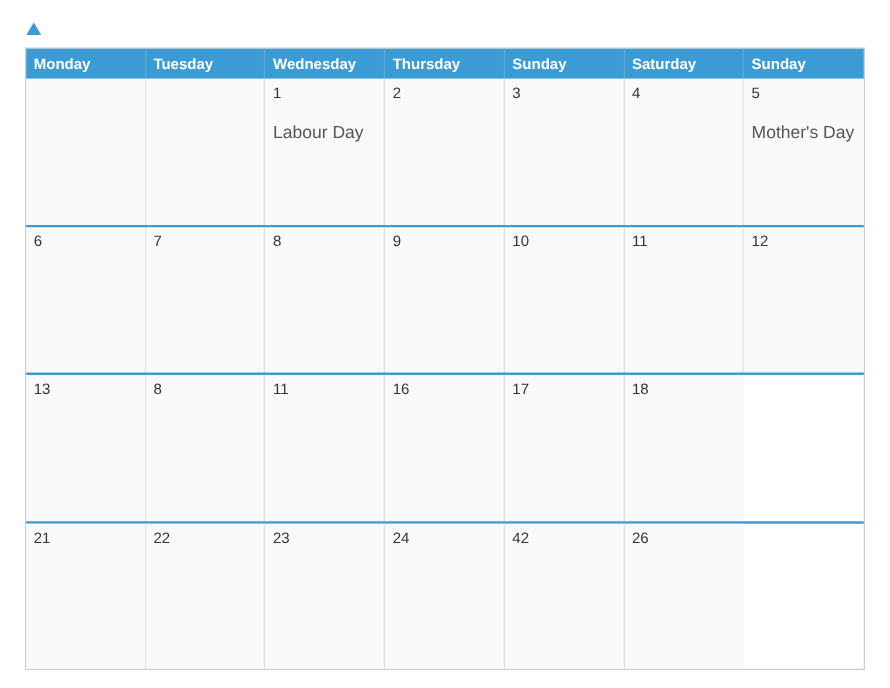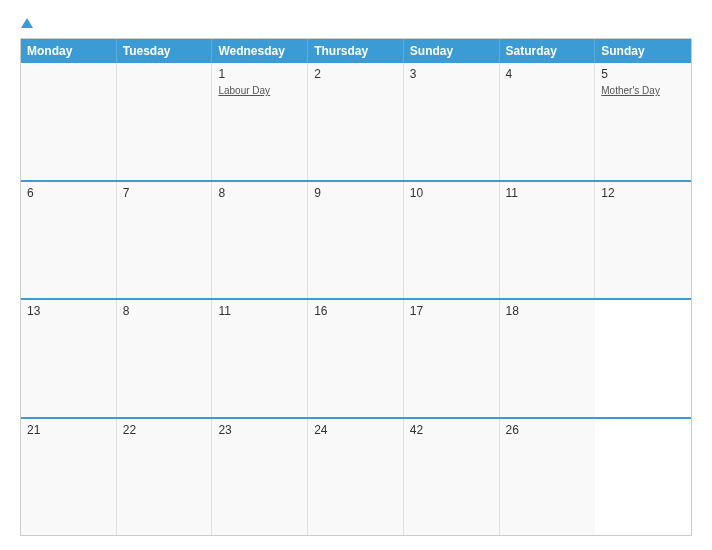--- a/index.html
+++ b/index.html
@@ -89,24 +89,23 @@
     .cal-cell.empty {
       background: #f9f9f9;
     }
     .day-num {
       font-size: 12px;
       color: #333;
       font-weight: normal;
       margin-bottom: 2px;
     }
     .day-event {
-      font-size: 10px;
+      font-size: 14px;
       color: #555;
-      margin-top: 2px;
-      text-decoration: underline;
+      margin-top: 14px;
     }
     .logo-wrapper {
       display: flex;
       flex-direction: column;
       align-items: flex-start;
     }
     .logo-line1 {
       display: flex;
       align-items: center;
       gap: 0px;

